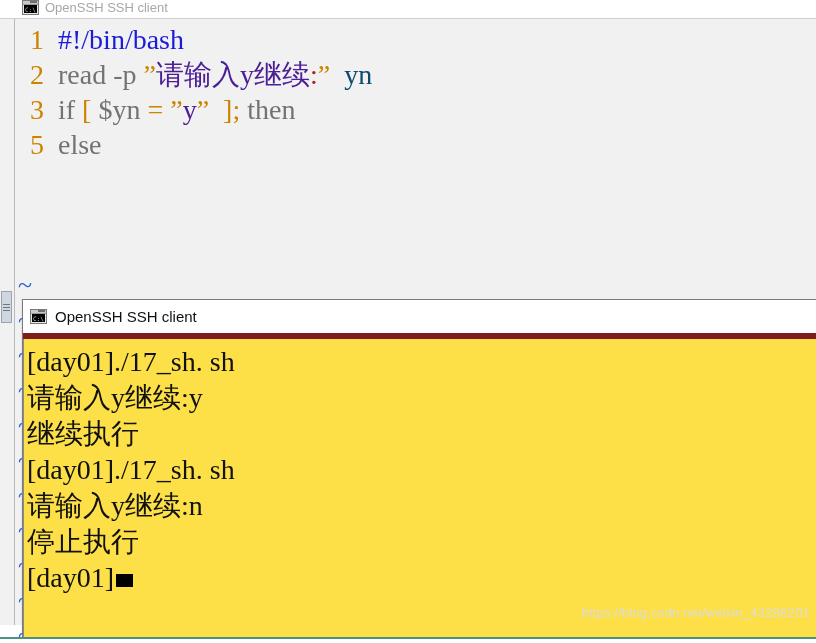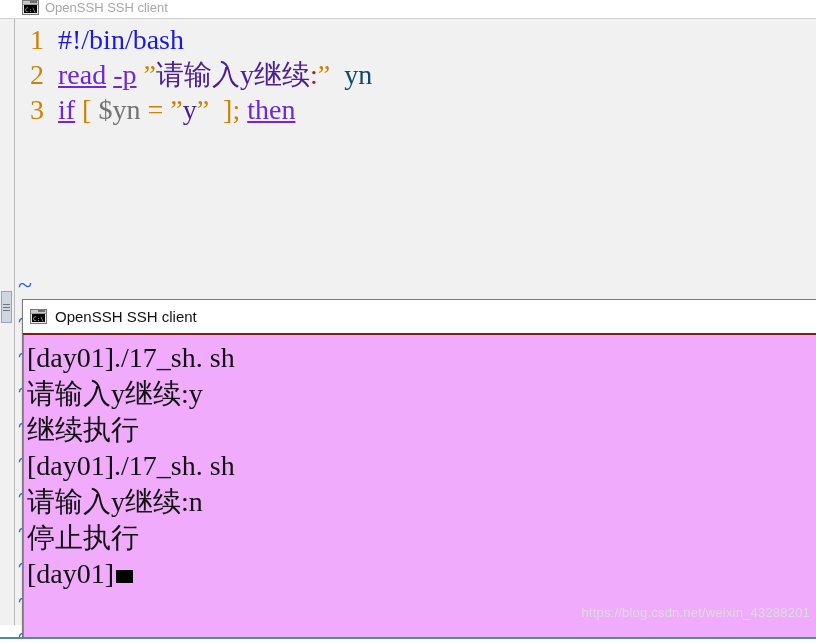--- a/index.html
+++ b/index.html
@@ -137,21 +137,21 @@
     font-family: "Liberation Serif", "DejaVu Serif", serif;
   }
   .lineno {
     color: #cc8400;
     display: inline-block;
     width: 26px;
     text-align: right;
     margin-right: 14px;
   }
   .tok-comment { color: #1b1bdb; }
-  .tok-keyword { color: #6d28d9; text-decoration: underline; }
+  .tok-keyword { color: #737373; }
   .tok-plain   { color: #0c4a6e; }
   .tok-quote   { color: #cc8400; }
   .tok-string  { color: #4c1d95; }
   .tok-var     { color: #737373; }
   .tok-op      { color: #cc8400; }
   .tok-punct   { color: #cc8400; }
   .tok-colon   { color: #b01b1b; }
 
   
   #vim-tildes {
@@ -199,22 +199,22 @@
     color: #111111;
     margin-left: 8px;
     white-space: nowrap;
   }
   #front-body {
     position: absolute;
     left: 0;
     top: 33px;
     right: 0;
     bottom: 0;
-    background: #f0abfc;
-    border-top: 2px solid #7f1d1d;
+    background: #fde047;
+    border-top: 6px solid #7f1d1d;
     box-sizing: border-box;
     text-decoration: underline;
   }
   #term-left-rule {
     position: absolute;
     left: 0; top: 0;
     width: 1px; height: 100%;
     background: #8a8a8a;
   }
   #term-output {
@@ -282,20 +282,21 @@
 
     <div id="vim-gutter"></div>
     <div id="vim-scrollbar">
       <span class="grip"></span>
     </div>
 
     <div id="code-area">
         <div class="code-line"><span class="lineno">1</span><span class="tok-comment">#!/bin/bash</span></div>
         <div class="code-line"><span class="lineno">2</span><span class="tok-keyword">read</span><span class="tok-plain"> </span><span class="tok-keyword">-p</span><span class="tok-plain"> </span><span class="tok-quote">”</span><span class="tok-string">请输入y继续</span><span class="tok-colon">:</span><span class="tok-quote">”</span><span class="tok-plain">  </span><span class="tok-plain">yn</span></div>
         <div class="code-line"><span class="lineno">3</span><span class="tok-keyword">if</span><span class="tok-plain"> </span><span class="tok-punct">[</span><span class="tok-plain"> </span><span class="tok-var">$yn</span><span class="tok-plain"> </span><span class="tok-op">=</span><span class="tok-plain"> </span><span class="tok-quote">”</span><span class="tok-string">y</span><span class="tok-quote">”</span><span class="tok-plain">  </span><span class="tok-punct">]</span><span class="tok-op">;</span><span class="tok-plain"> </span><span class="tok-keyword">then</span></div>
+        <div class="code-line"><span class="lineno">5</span><span class="tok-keyword">else</span></div>
       </div>
     <div id="vim-tildes">
         <div class="tilde">~</div>
         <div class="tilde">~</div>
         <div class="tilde">~</div>
         <div class="tilde">~</div>
         <div class="tilde">~</div>
         <div class="tilde">~</div>
         <div class="tilde">~</div>
         <div class="tilde">~</div>

